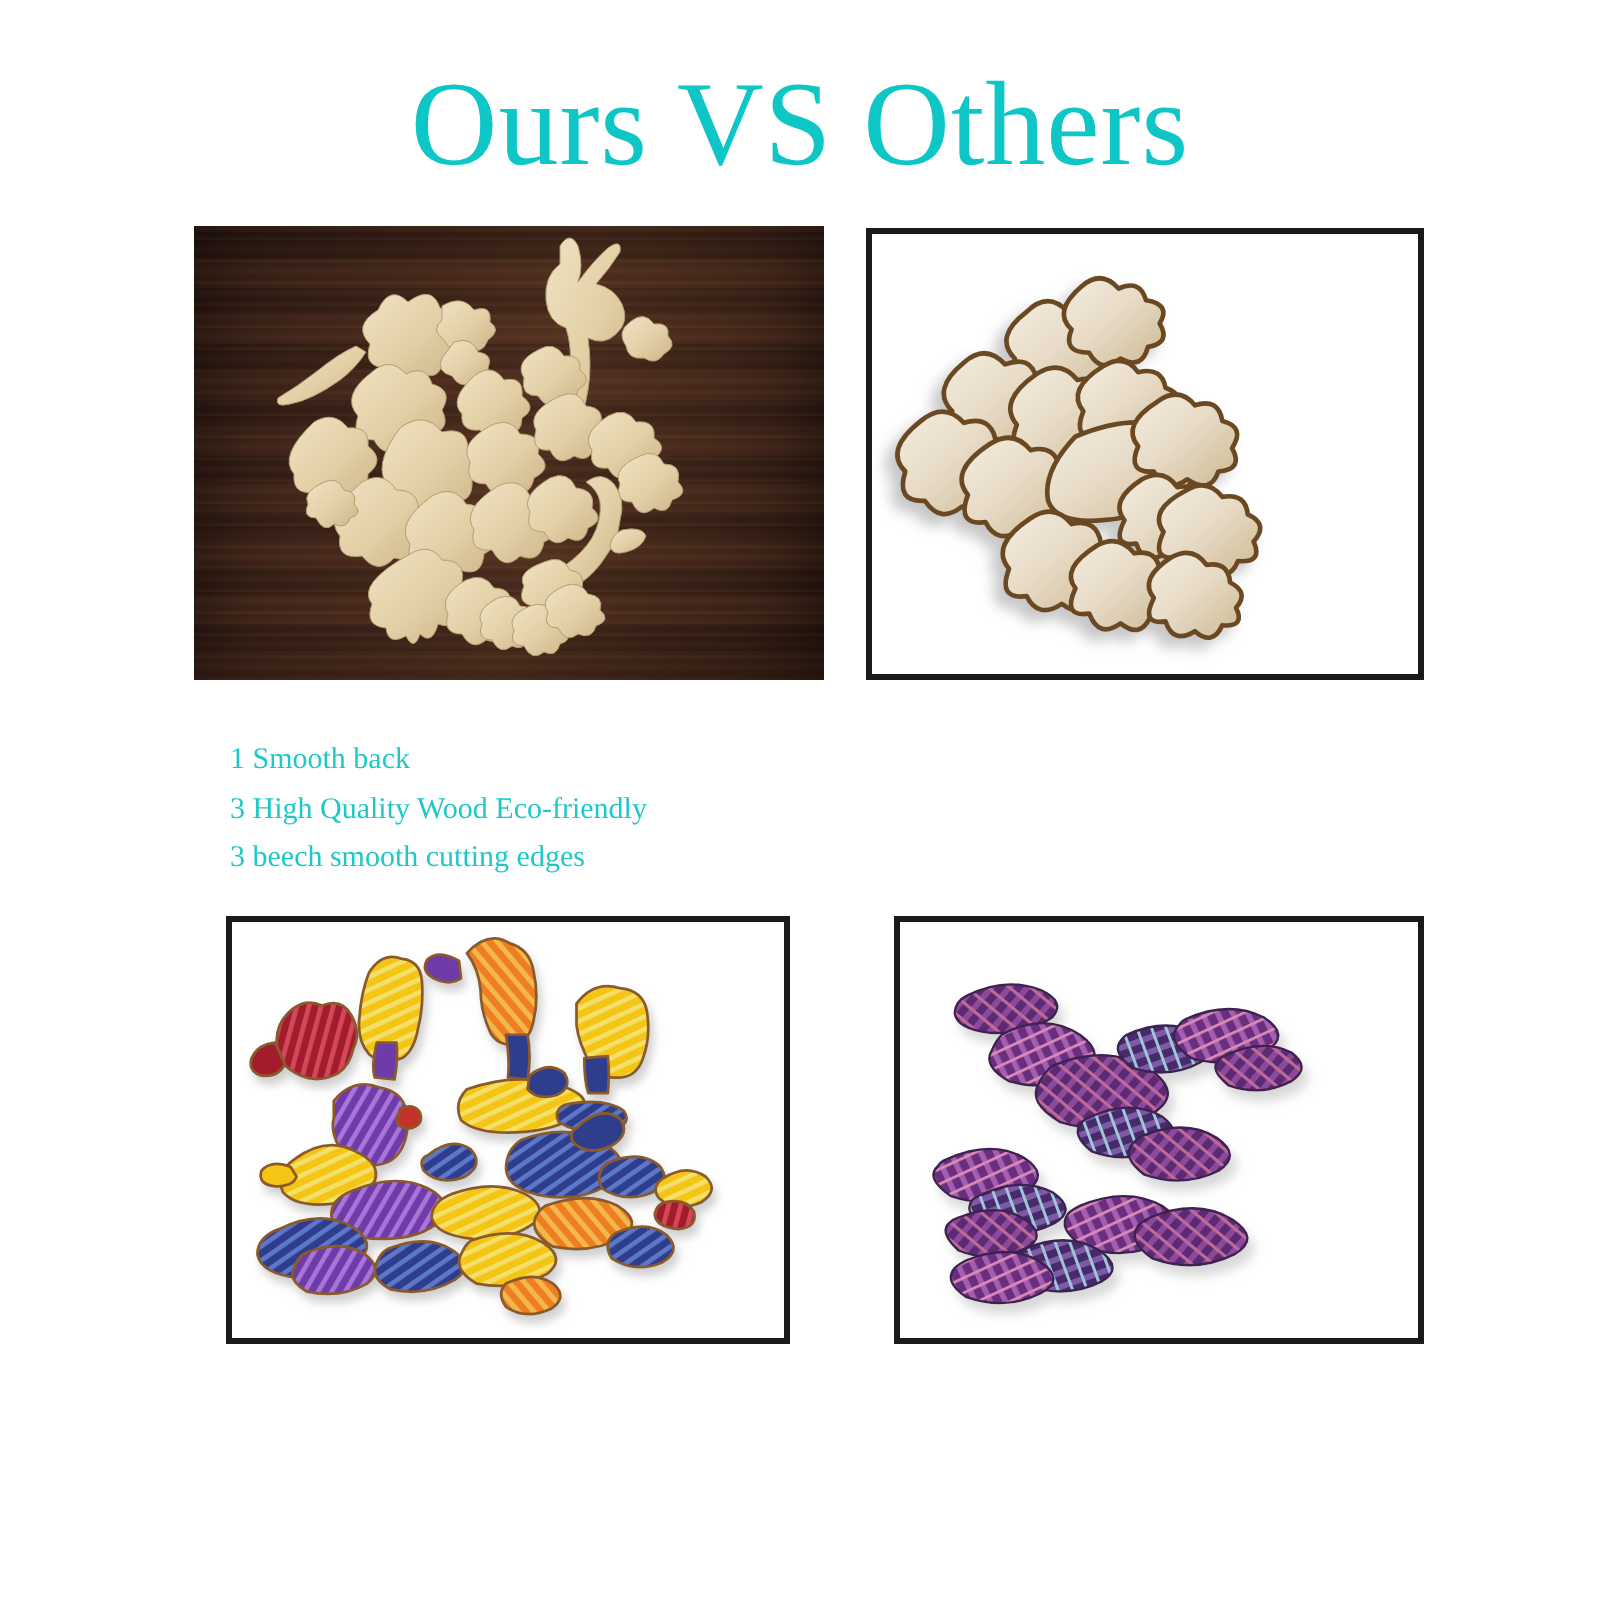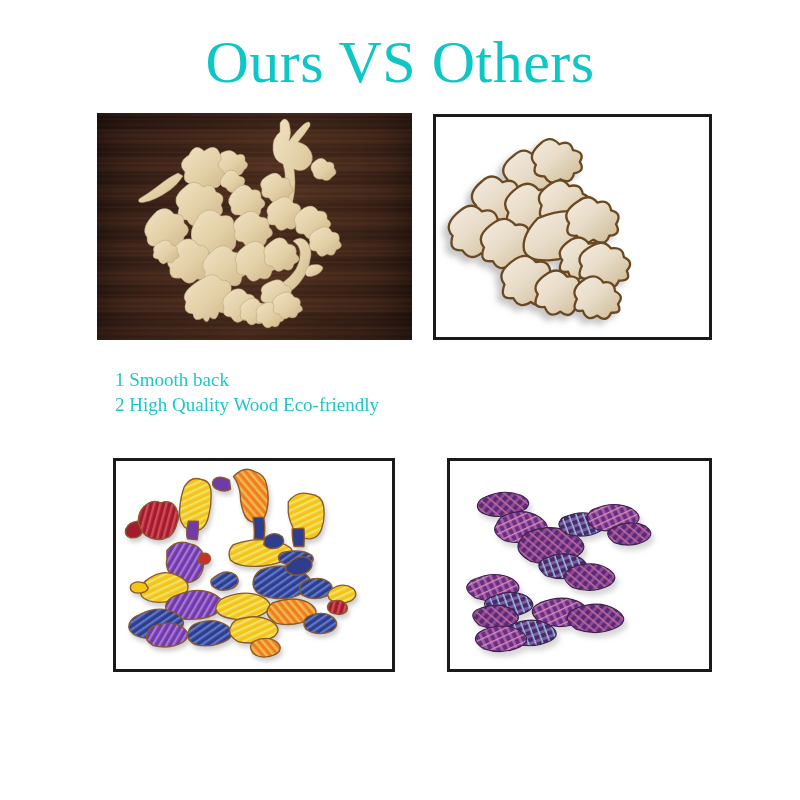--- a/index.html
+++ b/index.html
@@ -85,21 +85,21 @@
     width: 100%;
     height: 100%;
     display: block;
   }
 
   
   .feature-list {
     position: absolute;
     color: #1ec8c8;
     font-family: "Liberation Serif", "DejaVu Serif", serif;
-    font-size: 19px;
+    font-size: 15px;
     line-height: 24.5px;
     white-space: nowrap;
   }
   #features-top { left: 115px; top: 368px; }
   #features-bottom { left: 122px; top: 712px; }
   .feature-list .row { display: block; }
 </style>
 </head>
 <body>
 
@@ -184,21 +184,22 @@
         <path d="M160 132 q11-7 19 3 q12-2 13 9 q11 5 3 14 q5 11-8 10 q-5 12-15 3 q-11 8-16-5 q-14 2-7-13 q-8-11 11-21z"></path>
         <path d="M81 146 q12-8 21 3 q13-3 15 10 q13 4 5 15 q6 12-8 12 q-5 13-17 4 q-12 8-18-4 q-15 2-9-14 q-10-12 11-26z"></path>
         <path d="M115 160 q11-6 19 4 q12-2 13 9 q11 5 3 14 q5 11-8 10 q-5 11-15 3 q-11 8-16-5 q-14 2-7-13 q-8-10 11-22z"></path>
         <path d="M153 166 q11-6 18 4 q11-2 12 9 q10 5 3 13 q5 10-7 9 q-5 11-14 3 q-11 7-15-5 q-13 2-6-12 q-8-10 9-21z"></path>
       </g>
     </svg>
   </div>
 
   <div class="feature-list" id="features-top">
     <span class="row">1 Smooth back</span>
-    <span class="row">2 High Quality Wood Eco-friendly</span>
+    <span class="row">3 High Quality Wood Eco-friendly</span>
+    <span class="row">3 beech smooth cutting edges</span>
   </div>
 
   <div class="photo framed" id="photo-ours-front">
     <svg class="pieces" viewBox="0 0 282 214" preserveAspectRatio="none">
       <defs>
         <pattern id="stripeY" width="6" height="6" patternUnits="userSpaceOnUse" patternTransform="rotate(65)">
           <rect width="6" height="6" fill="#f5c518"></rect>
           <rect width="2.4" height="6" fill="#f2e06a"></rect>
         </pattern>
         <pattern id="stripeP" width="6" height="6" patternUnits="userSpaceOnUse" patternTransform="rotate(30)">

